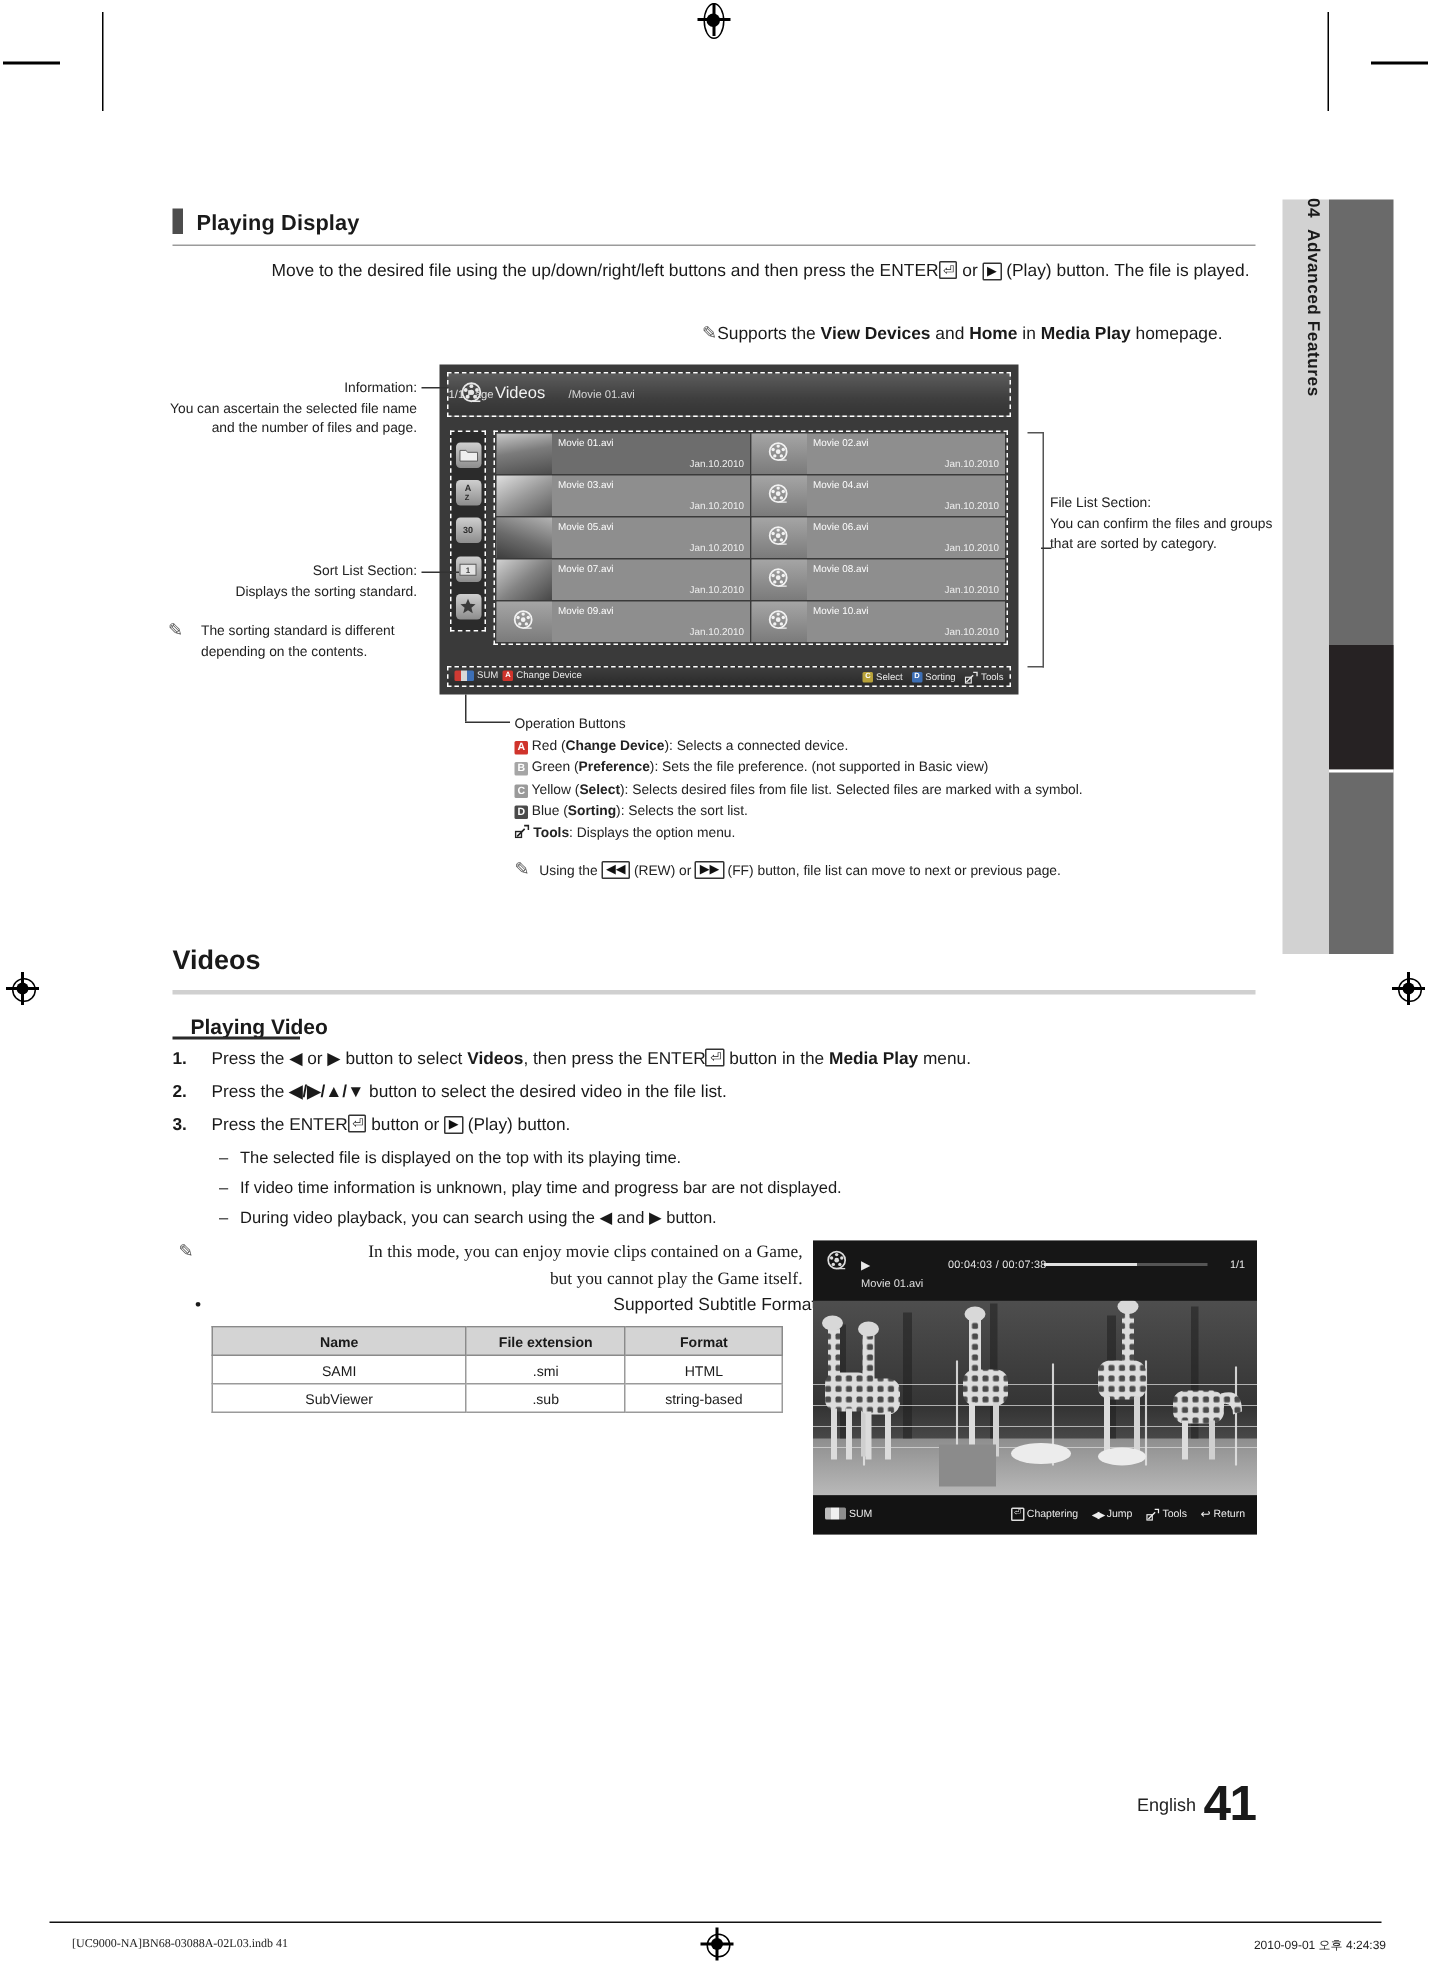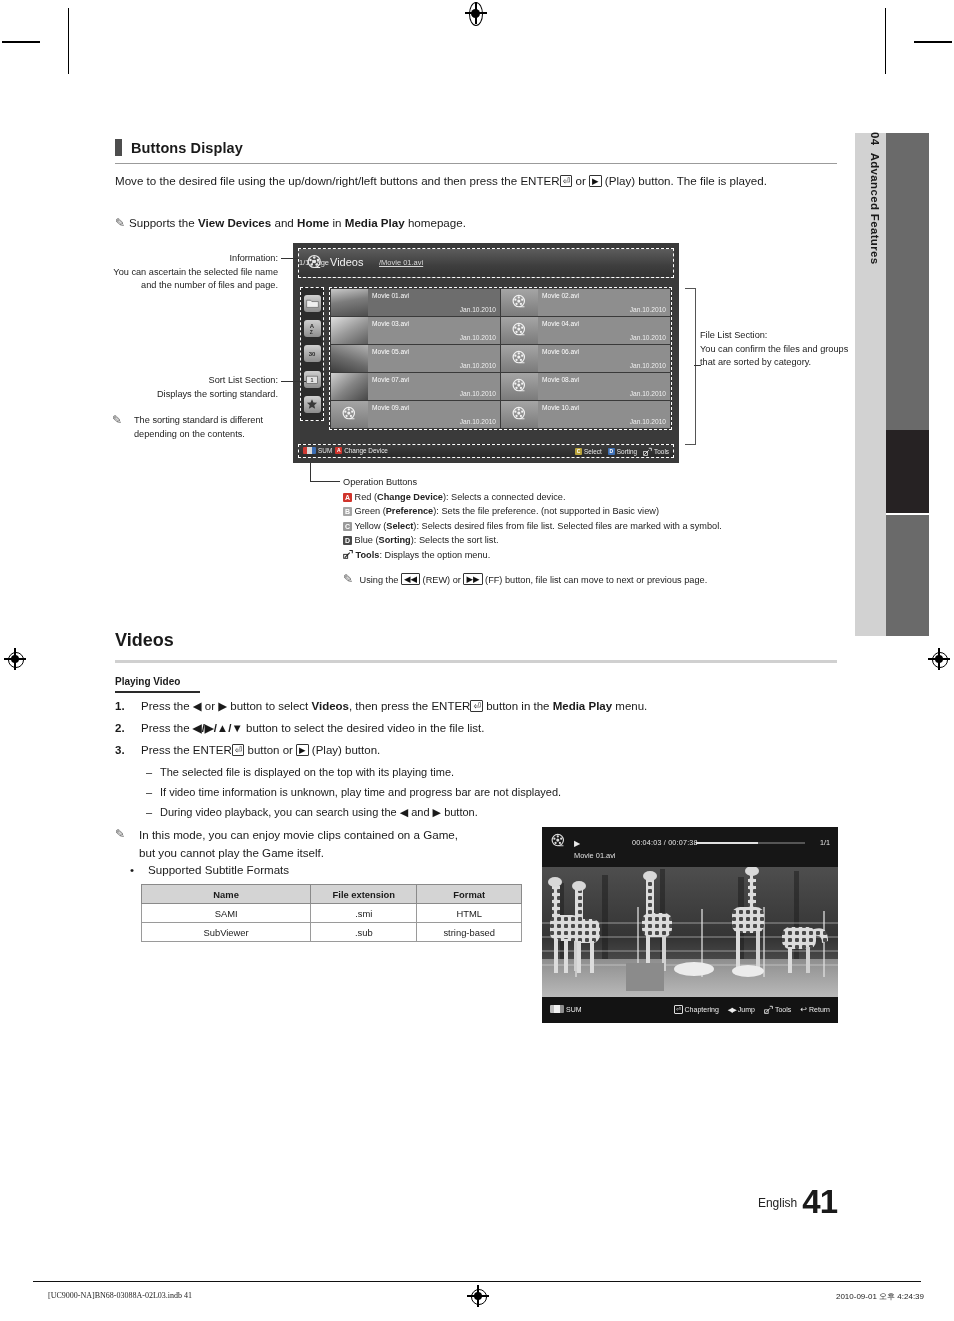--- a/index.html
+++ b/index.html
@@ -36,21 +36,21 @@
                background:#262223;}
   .chapter-bar .gapline{position:absolute;left:0;top:380px;width:43px;height:2px;background:#fff;}
 
   
   .h2wrap{position:absolute;left:115px;top:139px;width:722px;}
   .h2wrap .bar{display:inline-block;width:7px;height:17px;background:#4d4d4d;
                vertical-align:-3px;margin-right:9px;}
   .h2wrap .txt{font-size:14.5px;font-weight:bold;letter-spacing:.1px;}
   .h2rule{position:absolute;left:115px;top:163px;width:722px;height:1px;background:#9b9b9b;}
 
-  .body-p{position:absolute;font-size:11.6px;line-height:17.5px;color:#1a1a1a;}
+  .body-p{position:absolute;font-size:11.6px;line-height:17.5px;color:#1a1a1a;text-align:right;}
   b{font-weight:bold;}
 
   
   .kbox{display:inline-block;border:1.1px solid #333;border-radius:1px;
         padding:0 2px;font-size:8.5px;line-height:10px;vertical-align:1.5px;
         background:#fff;color:#111;font-family:"DejaVu Sans",sans-serif;}
   .kenter{display:inline-block;border:1.1px solid #333;border-radius:1px;
         padding:0 1px 0 2px;font-size:9px;line-height:10px;vertical-align:1px;}
   .pencil{display:inline-block;width:14px;font-size:12px;color:#555;
           transform:rotate(0deg);}
@@ -58,21 +58,21 @@
         font-size:7px;font-weight:bold;color:#fff;vertical-align:0px;border-radius:1px;}
 
   
   .tv1{position:absolute;left:293px;top:243px;width:386px;height:220px;
        background:#3a3a3a;}
   .tv1 .topbar{position:absolute;left:5px;top:5px;right:5px;height:30px;
         background:linear-gradient(180deg,#5c5c5c 0%,#3e3e3e 60%,#343434 100%);
         border:1px dashed #fff;box-sizing:border-box;}
   .tv1 .topbar .reel{position:absolute;left:7px;top:5px;}
   .tv1 .topbar .title{position:absolute;left:31px;top:7px;color:#f2f2f2;font-size:11px;}
-  .tv1 .topbar .path{position:absolute;left:80px;top:9px;color:#d8d8d8;font-size:7.5px;text-decoration:underline;}
+  .tv1 .topbar .path{position:absolute;left:80px;top:9px;color:#d8d8d8;font-size:7.5px;}
   .tv1 .topbar .page{position:absolute;right:8px;top:9px;color:#e2e2e2;font-size:7.5px;}
 
   .sortcol{position:absolute;left:7px;top:44px;width:24px;height:134px;
            background:#2b2b2b;border:1px dashed #fff;box-sizing:border-box;
            display:flex;flex-direction:column;align-items:center;justify-content:space-around;
            padding:3px 0;}
   .sortcol .si{width:17px;height:17px;border-radius:3px;
         background:linear-gradient(180deg,#cfcfcf,#8d8d8d);
         display:flex;align-items:center;justify-content:center;
         font-size:6px;color:#2b2b2b;font-weight:bold;position:relative;}
@@ -100,21 +100,21 @@
 
   
   .lead{position:absolute;background:#333;}
   .bracket{position:absolute;border:1px solid #555;border-left:none;}
 
   
   .h1wrap{position:absolute;left:115px;top:630px;width:722px;}
   .h1wrap .txt{font-size:18px;font-weight:bold;}
   .h1rule{position:absolute;left:115px;top:660px;width:722px;height:3px;background:#d0d0d0;}
 
-  .sub{position:absolute;left:115px;top:676px;font-size:10px;font-weight:bold;}
+  .sub{position:absolute;left:127px;top:676px;font-size:14px;font-weight:bold;}
   .subrule{position:absolute;left:115px;top:691px;width:85px;height:1.6px;background:#2a2a2a;}
 
   .step{position:absolute;font-size:11.5px;line-height:16px;}
   .step .num{position:absolute;left:0;top:0;font-weight:bold;}
   .step .tx{display:block;margin-left:26px;}
   .dash{position:absolute;font-size:11px;line-height:16px;}
   .dash .d{position:absolute;left:0;top:0;}
   .dash .tx{display:block;margin-left:14px;}
 
   
@@ -184,21 +184,21 @@
     <div class="lbl">
       <span>04</span>&nbsp;&nbsp;<span>Advanced Features</span>
     </div>
   </div>
   <div class="chapter-bar">
     <div class="active"></div>
     <div class="gapline"></div>
   </div>
 
   <div class="h2wrap">
-    <span class="bar"></span><span class="txt">Buttons Display</span>
+    <span class="bar"></span><span class="txt">Playing Display</span>
   </div>
   <div class="h2rule"></div>
 
   <div class="body-p" style="left:115px;top:172px;width:718px;">
     <span>Move to the desired file using the up/down/right/left buttons and then press the ENTER</span><span class="kenter">⏎</span>
     <span>or</span>
     <span class="kbox">▶</span>
     <span>(Play) button. The file is played.</span>
   </div>
 
@@ -512,21 +512,21 @@
     <span class="d">–</span>
     <span class="tx">If video time information is unknown, play time and progress bar are not displayed.</span>
   </div>
   <div class="dash" style="left:146px;top:804px;width:690px;">
     <span class="d">–</span>
     <span class="tx">During video playback, you can search using the ◀ and ▶ button.</span>
   </div>
 
   <div class="body-p" style="left:115px;top:826px;width:420px;">
     <span class="pencil" style="position:absolute;left:0;top:0;">✎</span>
-    <span style="display:block;margin-left:24px;">
+    <span style="display:block;margin-left:24px;font-family:Liberation Serif, serif;">
       <span>In this mode, you can enjoy movie clips contained on a Game,</span><br>
       <span>but you cannot play the Game itself.</span>
     </span>
   </div>
 
   <div class="body-p" style="left:130px;top:861px;width:420px;">
     <span style="position:absolute;left:0;top:0;">•</span>
     <span style="display:block;margin-left:18px;">Supported Subtitle Formats</span>
   </div>
 

